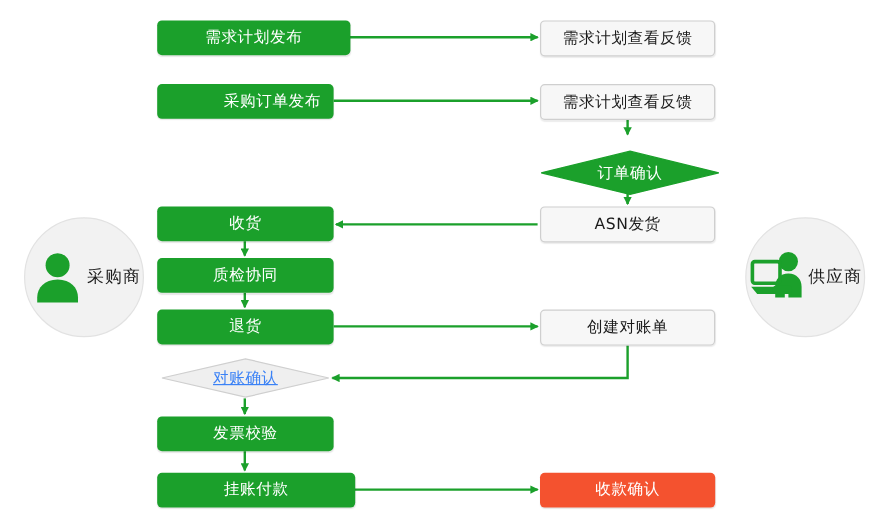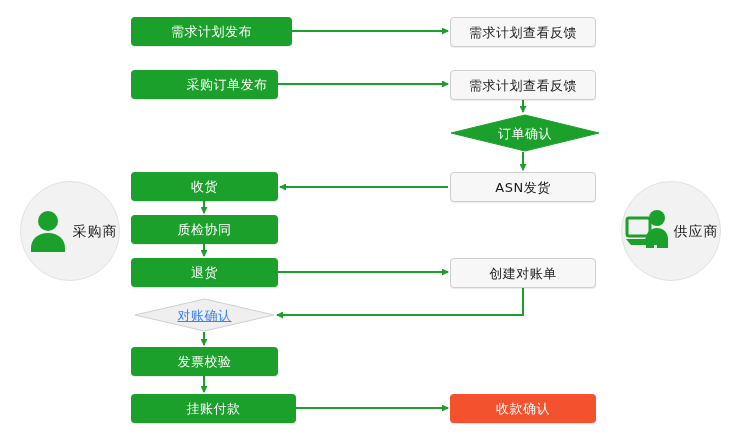--- a/index.html
+++ b/index.html
@@ -135,21 +135,21 @@
       </div>
       <div class="node plain" style="left: 450px; top: 17px; width: 146px; height: 30px;">
         <span>需求计划查看反馈</span>
       </div>
       <div class="node green" style="left: 131px; top: 70px; width: 147px; height: 29px; background: rgb(27, 160, 43); padding-left: 45px;">
         <span>采购订单发布</span>
       </div>
       <div class="node plain" style="left: 450px; top: 70px; width: 146px; height: 30px;">
         <span>需求计划查看反馈</span>
       </div>
-      <div class="diamond green" style="left: 450px; top: 114px; width: 150px; height: 38px;">
+      <div class="diamond green" style="left: 450px; top: 125px; width: 150px; height: 38px;">
         <svg width="150" height="38" viewBox="0 0 150 38" style="display: block;">
           <polygon points="75,1 149,19 75,37 1,19" fill="#1ba02b" stroke="#1ba02b" stroke-width="1"></polygon>
         </svg>
         <div class="dlabel">订单确认</div>
       </div>
       <div class="node plain" style="left: 450px; top: 172px; width: 146px; height: 30px;">
         <span>ASN发货</span>
       </div>
       <div class="node green" style="left: 131px; top: 172px; width: 147px; height: 29px; background: rgb(27, 160, 43);">
         <span>收货</span>

